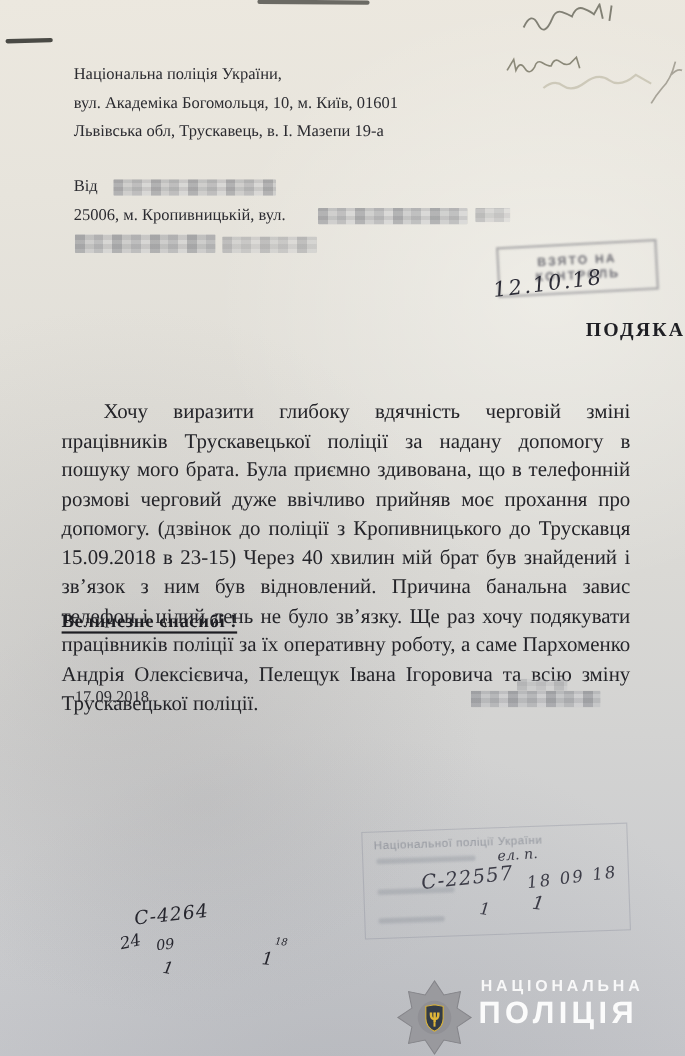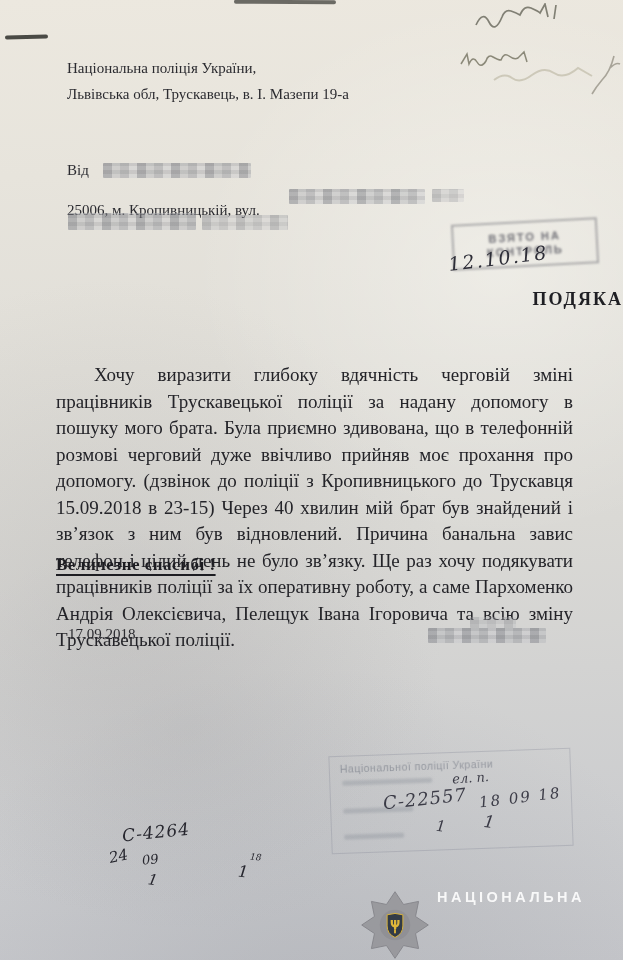--- a/index.html
+++ b/index.html
@@ -73,26 +73,27 @@
   </svg>
   <svg class="scribble" style="left:488px;top:60px;" width="112" height="32">
     <path d="M6,20 q10,-8 18,-2 t20,-3 t22,-2 t24,-5 l14,8" fill="none" stroke="#b5ae99" stroke-width="2" opacity=".55"></path>
   </svg>
   <svg class="scribble" style="left:588px;top:50px;" width="34" height="48">
     <path d="M26,6 q-4,16 -12,24 q-6,7 -10,14 m18,-26 q6,-6 10,-4" fill="none" stroke="#8b877a" stroke-width="1.6" opacity=".7"></path>
   </svg>
 
   <div class="addr">
     <div>Національна поліція України,</div>
+    <div>вул. Академіка Богомольця, 10, м. Київ, 01601</div>
     <div>Львівська обл, Трускавець, в. І. Мазепи 19-а</div>
   </div>
 
   <div class="line-abs" style="left:67px;top:162px;">Від</div>
   <div class="px" style="left:103px;top:163px;width:148px;height:15px;"></div>
-  <div class="line-abs" style="left:67px;top:202px;">25006, м. Кропивницькій, вул.</div>
+  <div class="line-abs" style="left:67px;top:188px;">25006, м. Кропивницькій, вул.</div>
   <div class="px" style="left:289px;top:189px;width:136px;height:15px;"></div>
   <div class="px" style="left:432px;top:189px;width:32px;height:13px;opacity:.7;"></div>
   <div class="px" style="left:68px;top:213px;width:128px;height:17px;"></div>
   <div class="px" style="left:202px;top:215px;width:86px;height:15px;opacity:.75;"></div>
 
   <div class="stamp-control">
     <div>ВЗЯТО НА</div>
     <div>КОНТРОЛЬ</div>
   </div>
   <div class="hw hw-date1">12.10.18</div>
@@ -125,14 +126,15 @@
   <div class="hw bl" style="left:250px;top:852px;font-size:9px;transform:rotate(6deg);">18</div>
 
   <svg class="wm-star" viewBox="-40 -40 80 80">
     <polygon points="0,-36 9.2,-22.2 25.5,-25.5 22.2,-9.2 36,0 22.2,9.2 25.5,25.5 9.2,22.2 0,36 -9.2,22.2 -25.5,25.5 -22.2,9.2 -36,0 -22.2,-9.2 -25.5,-25.5 -9.2,-22.2" fill="#97979b" stroke="#808085" stroke-width="1"></polygon>
     <circle cx="0" cy="0" r="16.5" fill="#8d8d92"></circle>
     <path d="M0,-12.5 L8.5,-11 L8.5,1 Q8.5,9.5 0,13.5 Q-8.5,9.5 -8.5,1 L-8.5,-11 Z" fill="#27303d" stroke="#e2b62e" stroke-width="1"></path>
     <text x="0" y="4.5" text-anchor="middle" font-family="DejaVu Sans, sans-serif" font-size="13" font-weight="bold" fill="#e2b62e">Ψ</text>
     <rect x="-1" y="4.5" width="2" height="4.5" fill="#e2b62e"></rect>
   </svg>
   <div class="wm-text1">НАЦІОНАЛЬНА</div>
+  <div class="wm-text2">ПОЛІЦІЯ</div>
 
 </div>
 
 </body></html>

